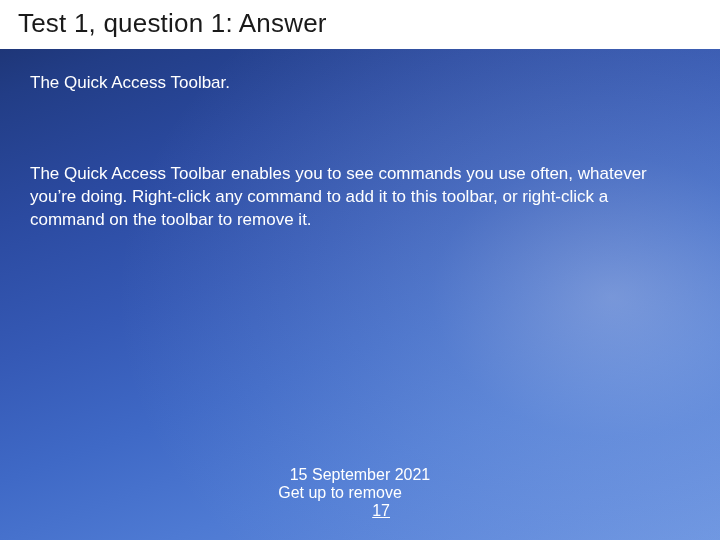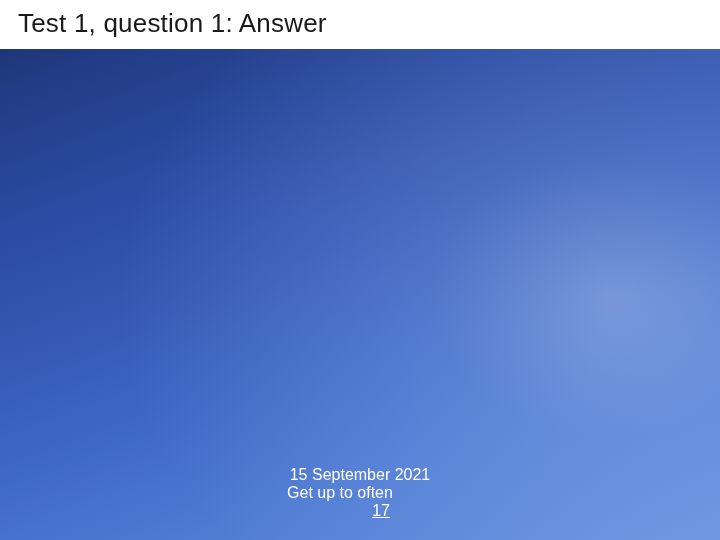--- a/index.html
+++ b/index.html
@@ -49,19 +49,23 @@
   .footer-date { flex: 0 0 auto; }
   .footer-center { flex: 1 1 auto; text-align: center; margin-left: -40px; }
   .footer-page { flex: 0 0 auto; text-align: right; min-width: 60px; text-decoration: underline; }
 </style>
 </head>
 <body>
 
 <div class="slide">
   <div class="title-bar">Test 1, question 1: Answer</div>
 
+  <div class="content">
+    <div class="answer-short">The Quick Access Toolbar.</div>
+    <div class="answer-explain">The Quick Access Toolbar enables you to see commands you use often, whatever you’re doing. Right-click any command to add it to this toolbar, or right-click a command on the toolbar to remove it.</div>
+  </div>
 
   <div class="footer">
     <div class="footer-date">15 September 2021</div>
-    <div class="footer-center">Get up to often</div>
+    <div class="footer-center">Get up to remove</div>
     <div class="footer-page">17</div>
   </div>
 </div>
 
 </body></html>

